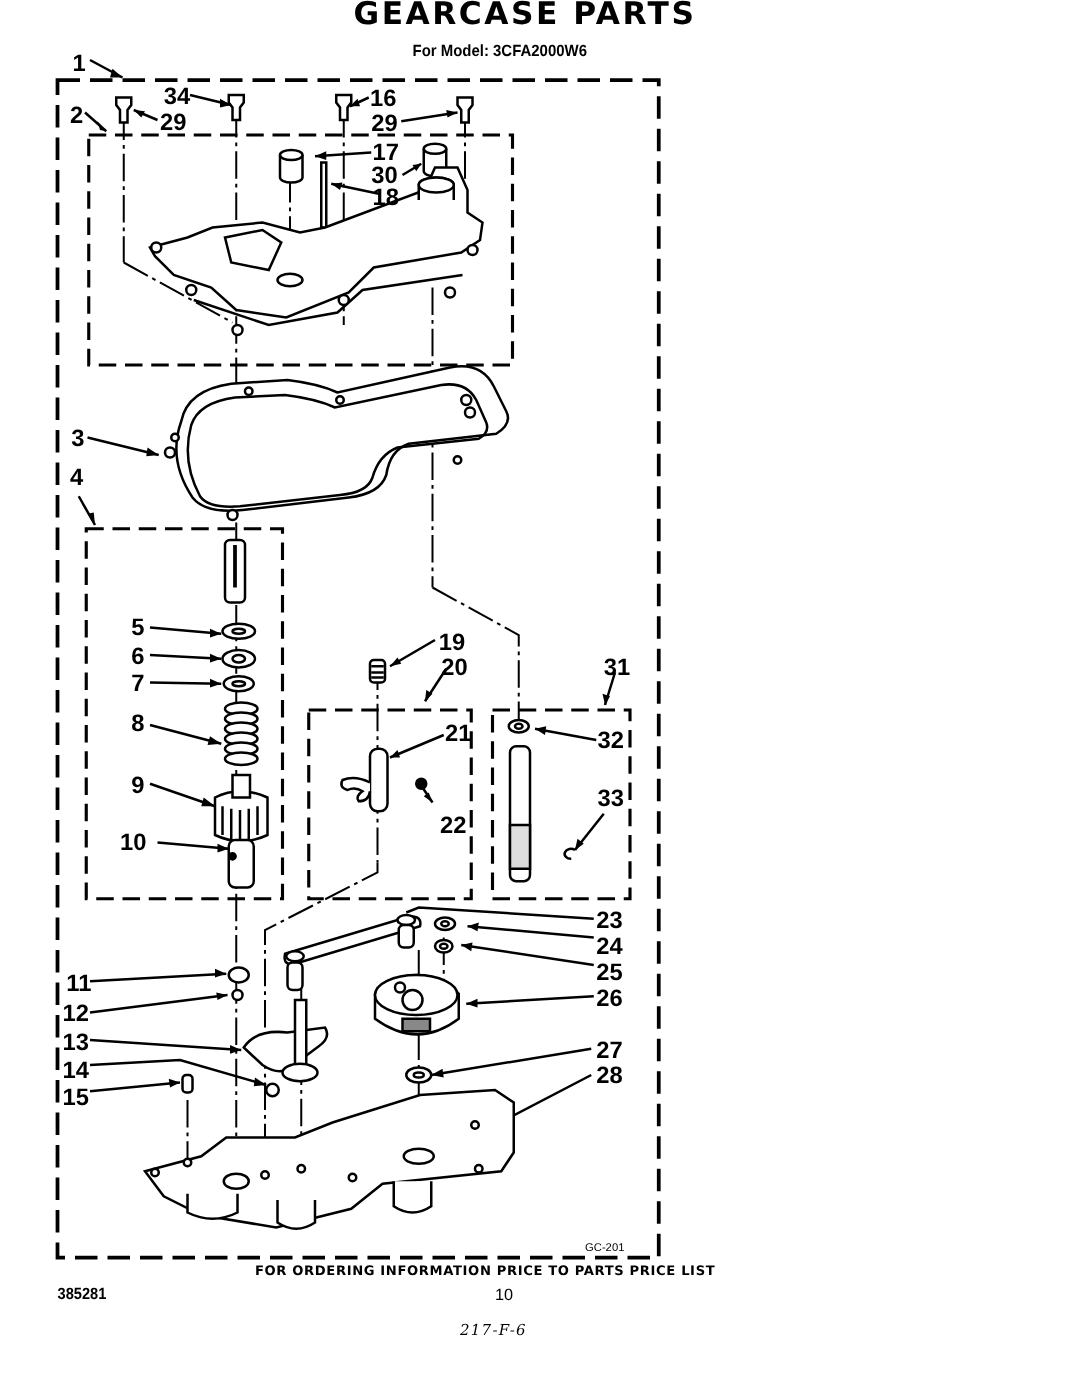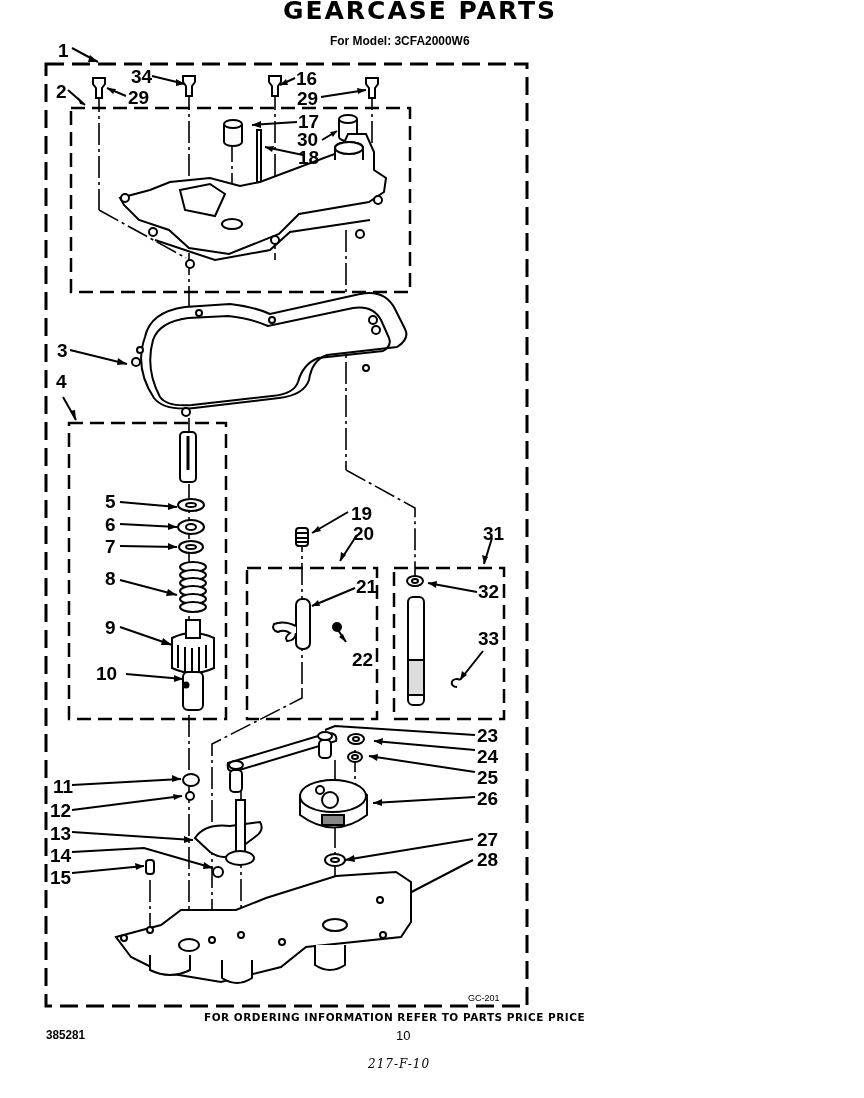--- a/index.html
+++ b/index.html
@@ -314,16 +314,16 @@
     <text x="297" y="105">29</text>
     <text x="297" y="146">30</text>
     <text x="483" y="540">31</text>
     <text x="478" y="598">32</text>
     <text x="478" y="645">33</text>
     <text x="131" y="83">34</text>
   </g>
 </svg>
 
 <div class="diagram-code">GC-201</div>
-<div class="footer-note">FOR ORDERING INFORMATION REFER TO PARTS PRICE PRICE</div>
+<div class="footer-note">FOR ORDERING INFORMATION PRICE TO PARTS PRICE LIST</div>
 <div class="doc-number">385281</div>
 <div class="page-number">10</div>
-<div class="handwritten">217-F-10</div>
+<div class="handwritten">217-F-6</div>
 
 </body></html>

